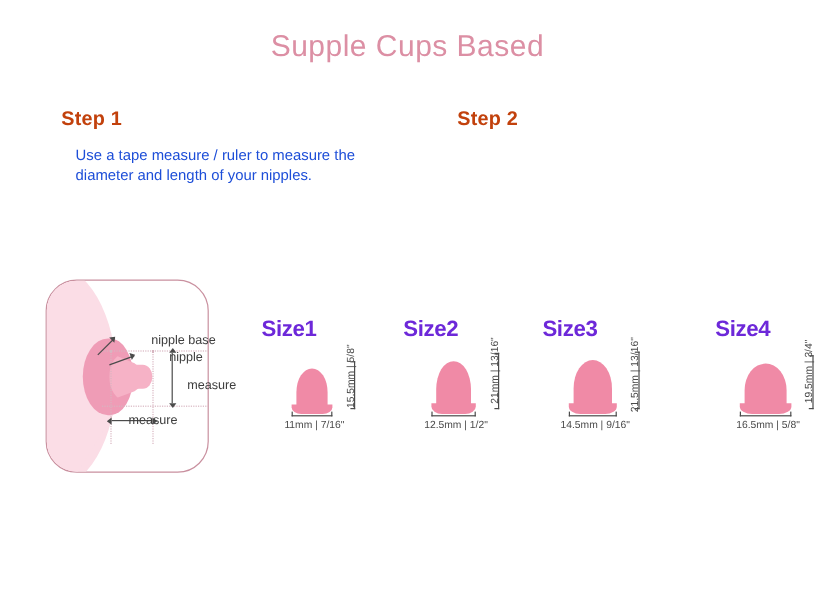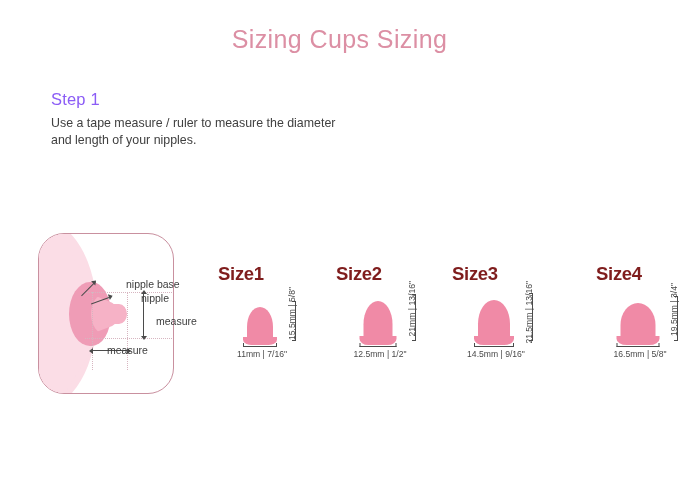--- a/index.html
+++ b/index.html
@@ -32,30 +32,30 @@
   
   .step-block {
     position: absolute;
     width: 290px;
   }
   .step-1 { left: 51px; top: 90px; }
   .step-2 { left: 381px; top: 90px; }
 
   .step-heading {
     font-size: 16.5px;
-    color: #8b5cf6;
+    color: #c2410c;
     margin: 0 0 6px 0;
-    font-weight: 400;
+    font-weight: 700;
     letter-spacing: 0.2px;
   }
   .step-para {
     font-size: 12.4px;
     line-height: 16.5px;
-    color: #404040;
-    margin: 0;
+    color: #1d4ed8;
+    margin: 12px;
   }
   .step-para + .step-para { margin-top: 15px; }
 
   
   .diagram-card {
     position: absolute;
     left: 38px;
     top: 233px;
     width: 134px;
     height: 159px;
@@ -201,21 +201,21 @@
   .size-2 { left: 328px; }
   .size-3 { left: 444px; }
   .size-4 { left: 588px; }
 
   .size-title {
     position: absolute;
     left: 8px;
     top: 0px;
     font-size: 18.5px;
     font-weight: bold;
-    color: #7f1d1d;
+    color: #6d28d9;
     letter-spacing: -0.3px;
   }
 
   .cup-wrap {
     position: absolute;
     left: 20px;
     top: 26px;
     width: 60px;
     height: 56px;
   }
@@ -272,28 +272,29 @@
     color: #4a4a4a;
     white-space: nowrap;
     writing-mode: vertical-rl;
     transform: rotate(180deg);
     top: 24px;
   }
 </style>
 </head>
 <body>
 
-<div class="page-title">Sizing Cups Sizing</div>
+<div class="page-title">Supple Cups Based</div>
 
 <div class="step-block step-1">
   <div class="step-heading">Step 1</div>
   <p class="step-para">Use a tape measure / ruler to measure the diameter and length of your nipples.</p>
 </div>
 
 <div class="step-block step-2">
+  <div class="step-heading">Step 2</div>
 </div>
 
 <div class="diagram-card">
   <div class="breast-body"></div>
   <div class="breast-slope"></div>
   <div class="nipple-base"></div>
   <div class="nipple-cone"></div>
   <div class="nipple-tip"></div>
 
   <div class="guide g-h-top"></div>

